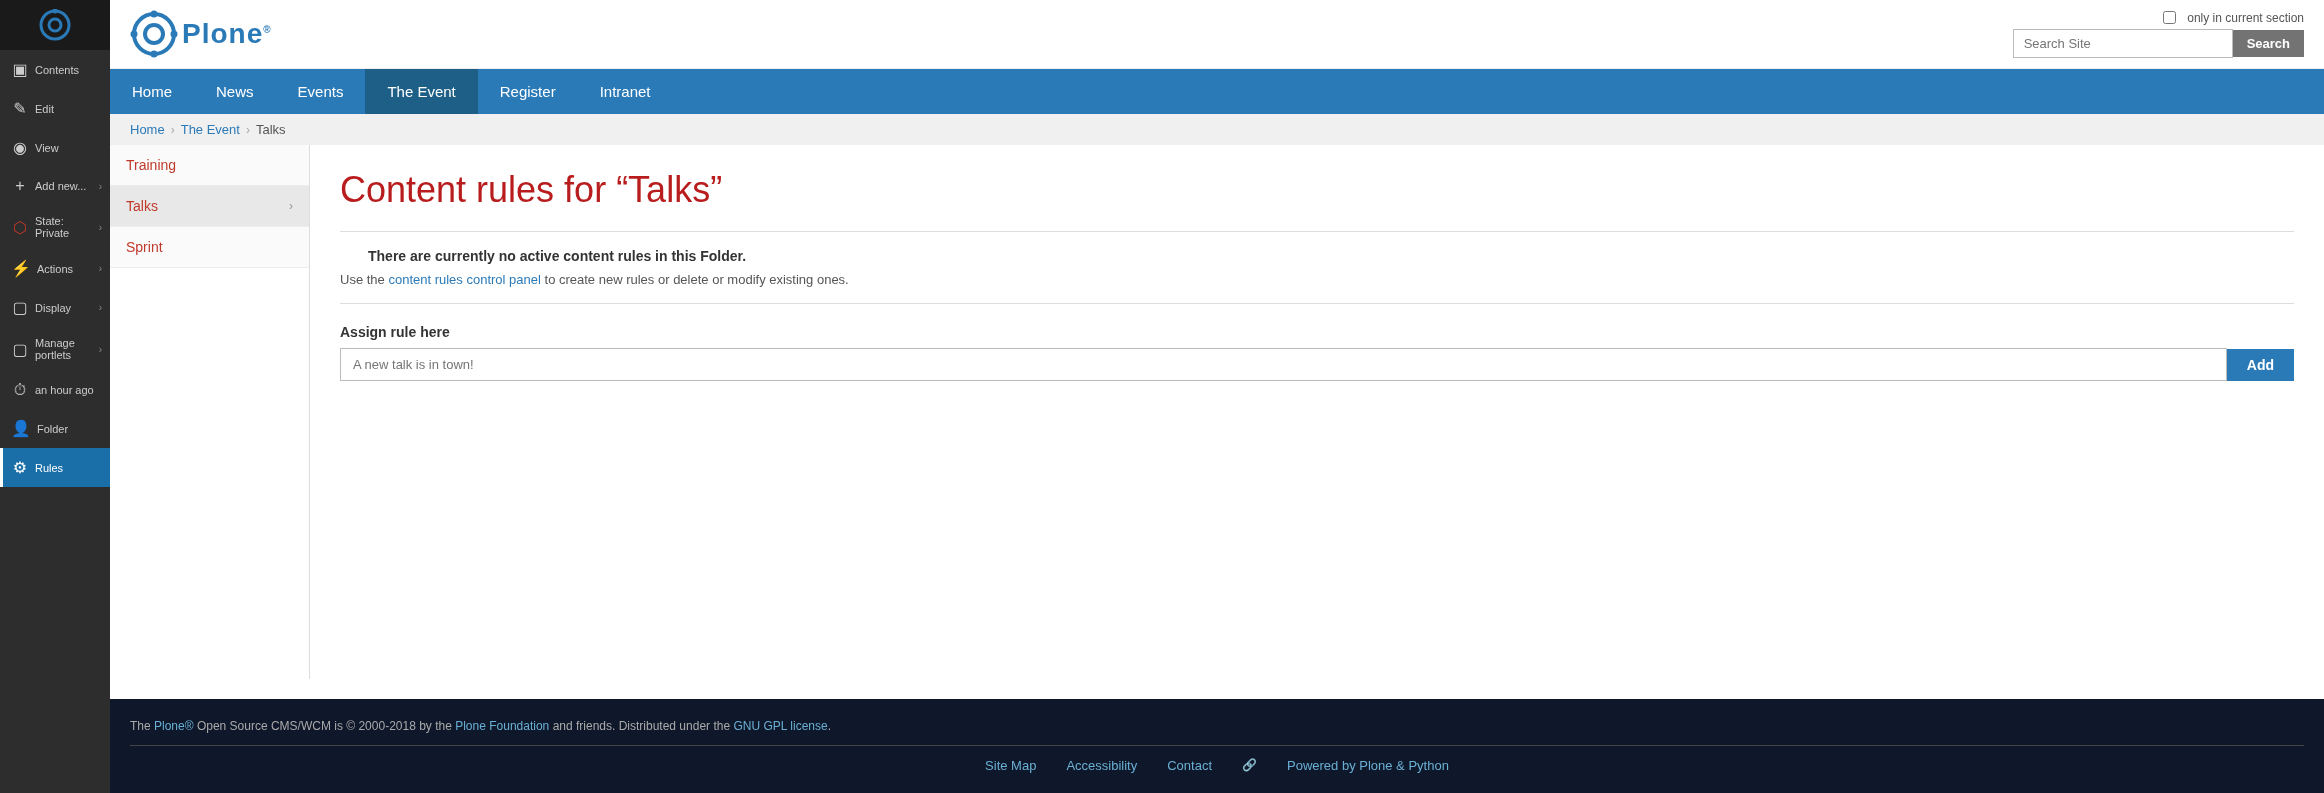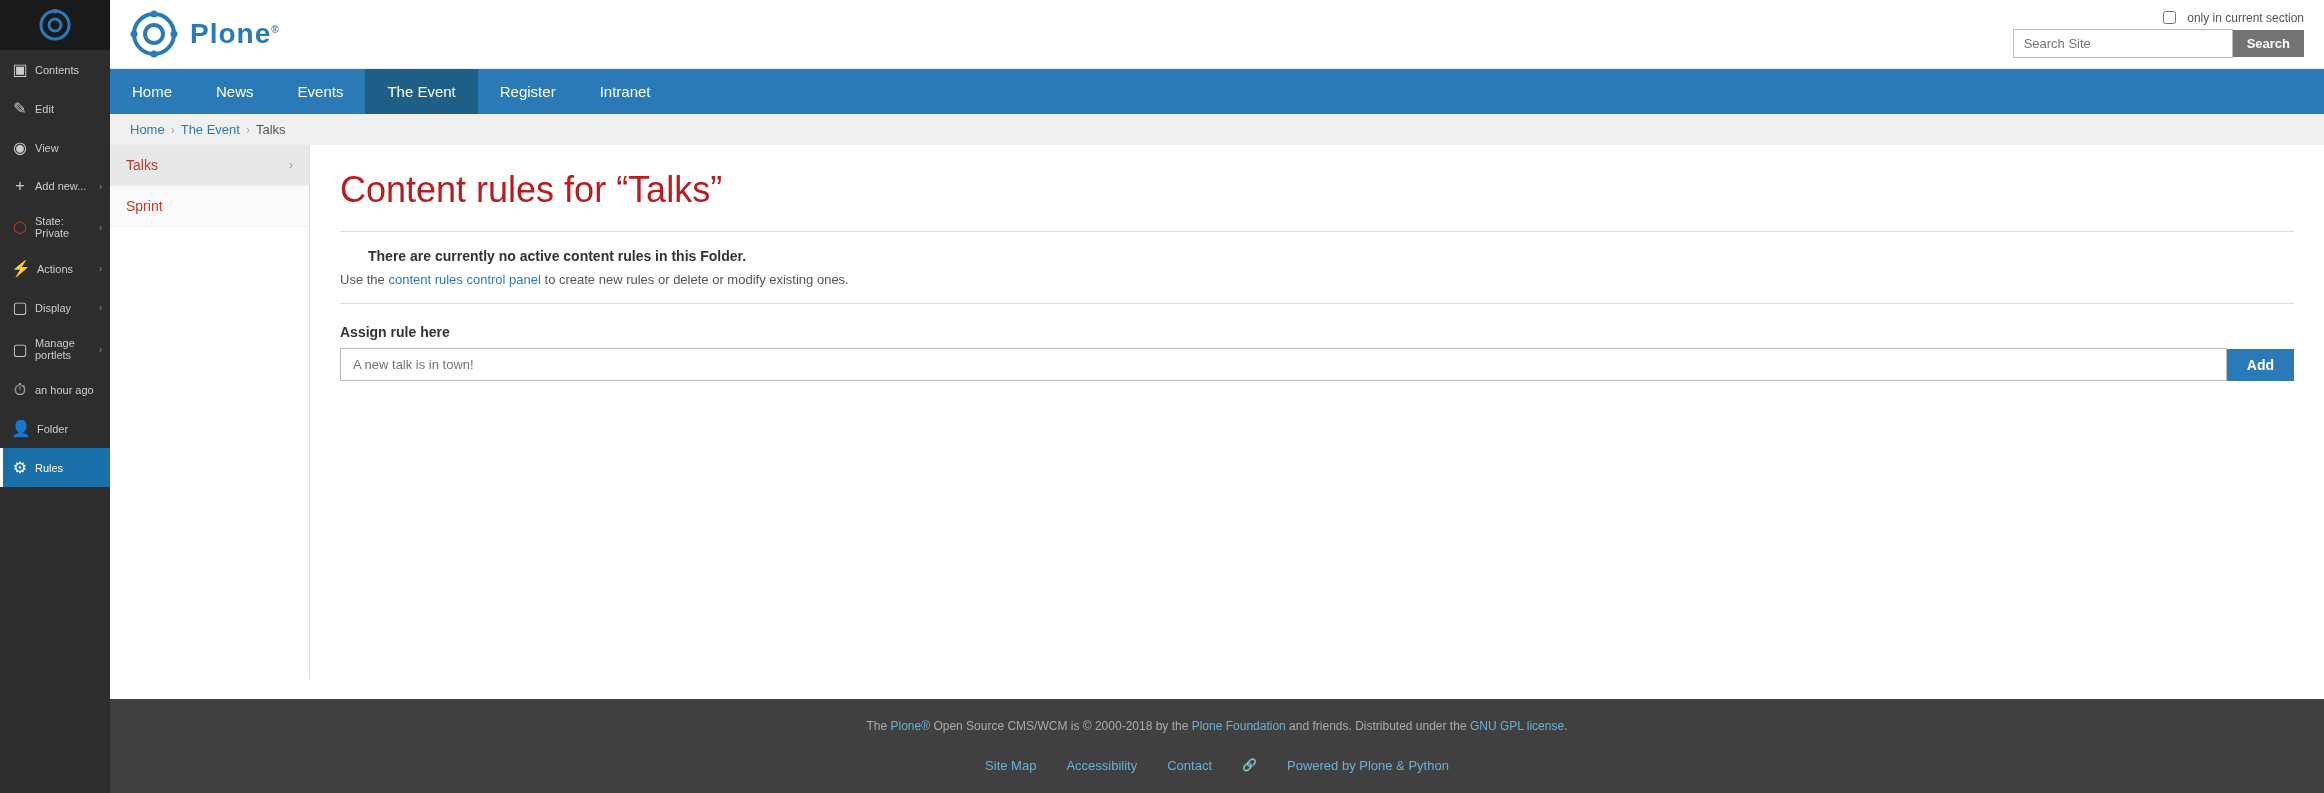--- a/index.html
+++ b/index.html
@@ -59,21 +59,21 @@
       background: #fff;
       padding: 10px 20px;
       display: flex;
       align-items: center;
       justify-content: space-between;
       border-bottom: 1px solid #eee;
     }
     .logo-area {
       display: flex;
       align-items: center;
-      gap: 12px;
+      gap: 4px;
     }
     .logo-area svg { width: 48px; height: 48px; }
     .logo-text {
       font-size: 28px;
       font-weight: bold;
       color: #2b7ab8;
       letter-spacing: 1px;
     }
     .logo-text sup { font-size: 10px; vertical-align: super; }
     .search-area {
@@ -211,25 +211,24 @@
       color: #fff;
       border: none;
       padding: 8px 20px;
       font-size: 14px;
       font-weight: bold;
       cursor: pointer;
     }
 
     
     .footer {
-      background: #404040;
+      background: #0f172a;
       color: #aaa;
       padding: 20px;
       font-size: 12px;
-      text-align: center;
       margin-top: 20px;
     }
     .footer a { color: #6ab0d4; text-decoration: none; }
     .footer-links {
       display: flex;
       justify-content: center;
       gap: 30px;
       margin-top: 12px;
       padding-top: 12px;
       border-top: 1px solid #444;
@@ -338,20 +337,23 @@
     <a href="#">Home</a>
     <span class="sep">›</span>
     <a href="#">The Event</a>
     <span class="sep">›</span>
     <span class="current">Talks</span>
   </div>
 
   <div class="content-wrapper">
 
     <div class="left-nav">
+      <div class="left-nav-item">
+        <span>Training</span>
+      </div>
       <div class="left-nav-item active-nav">
         <span>Talks</span>
         <span class="nav-arrow">›</span>
       </div>
       <div class="left-nav-item">
         <span>Sprint</span>
       </div>
     </div>
 
     <div class="main-content">

